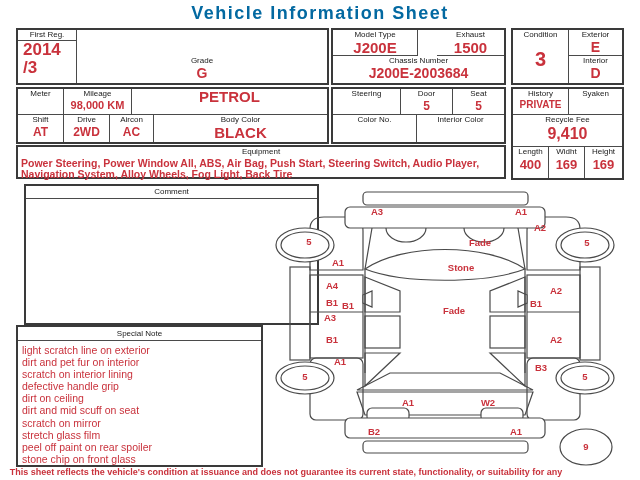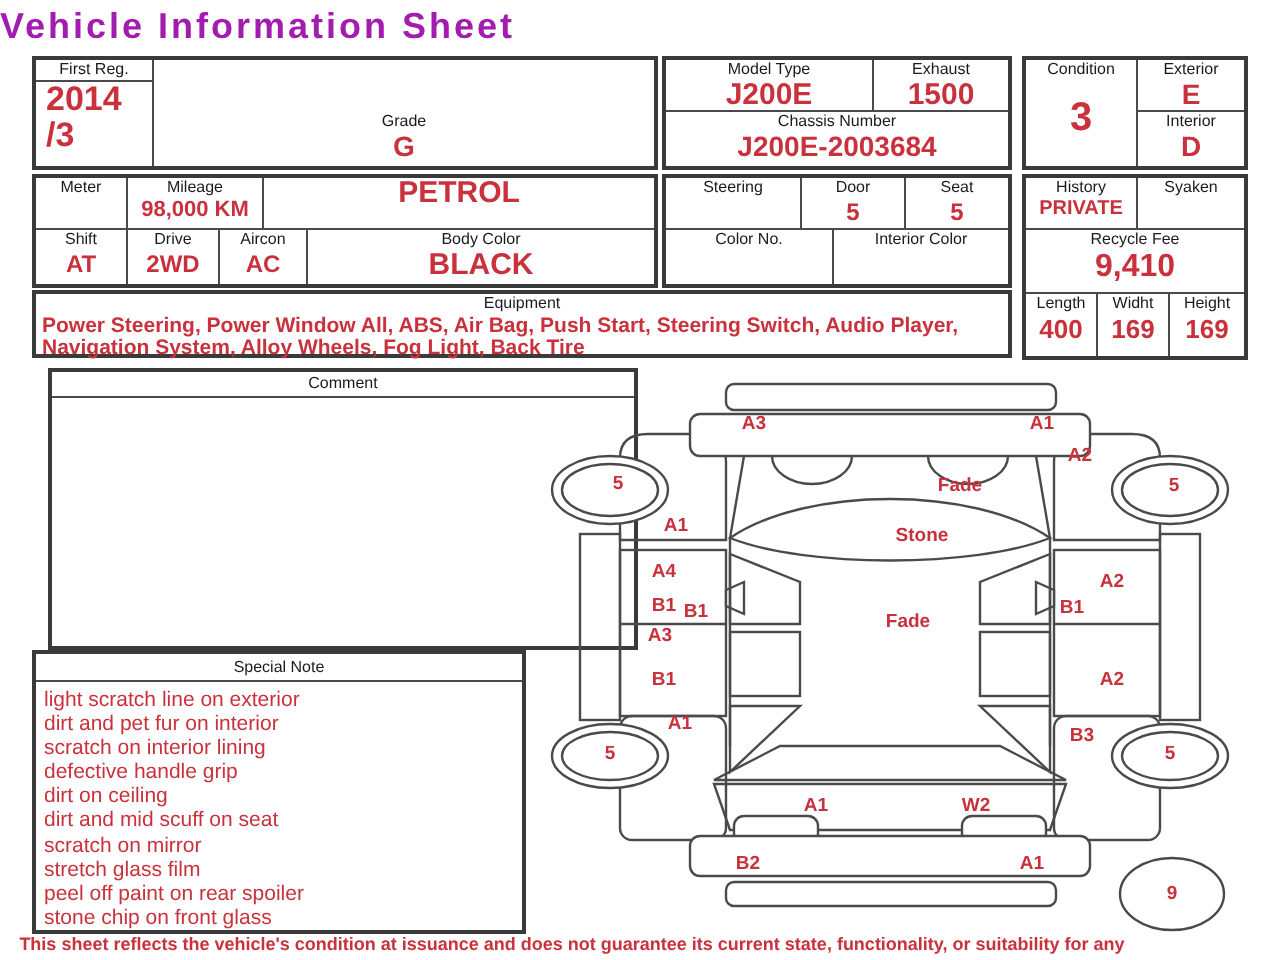--- a/index.html
+++ b/index.html
@@ -1,20 +1,20 @@
 <!DOCTYPE html>
 <html><head>
 <meta charset="utf-8">
 <style>
   html,body{margin:0;padding:0;background:#fff;}
   body{--red:#c9323c;}
   .sheet{position:relative;width:640px;height:480px;background:#fff;overflow:hidden;
          font-family:"Liberation Sans",sans-serif;}
-  .title{position:absolute;left:0;top:3px;width:640px;
-         font-size:18px;letter-spacing:1.5px;font-weight:bold;color:#a21caf;}
+  .title{position:absolute;left:0;top:3px;width:640px;text-align:center;
+         font-size:18px;letter-spacing:1.5px;font-weight:bold;color:#0369a1;}
   .box{position:absolute;border:2px solid #3a3a3a;background:#fff;box-sizing:border-box;}
   .cell{position:absolute;box-sizing:border-box;overflow:hidden;}
   .br{border-right:1px solid #4a4a4a;}
   .bb{border-bottom:1px solid #4a4a4a;}
   .hdr{font-size:8px;line-height:10px;text-align:center;color:#1a1a1a;white-space:nowrap;}
   .val{color:var(--red);font-weight:bold;text-align:center;white-space:nowrap;}
   .big14{font-size:14px;line-height:15px;}
   .big15{font-size:15px;line-height:15px;}
   .big12{font-size:12px;line-height:14px;}
   .big11{font-size:11px;line-height:13px;}
@@ -49,21 +49,21 @@
         <div>/3</div>
       </div>
     </div>
     <div class="cell" style="left:59px;top:26px;width:250px;height:27px">
       <div class="hdr">Grade</div>
       <div class="val big14">G</div>
     </div>
   </div>
 
   <div class="box" style="left:331px;top:28px;width:175px;height:57px">
-    <div class="cell br bb" style="left:0;top:0;width:104px;height:26px">
+    <div class="cell br bb" style="left:0;top:0;width:85px;height:26px">
       <div class="hdr">Model Type</div>
       <div class="val big15">J200E</div>
     </div>
     <div class="cell bb" style="left:104px;top:0;width:67px;height:26px">
       <div class="hdr">Exhaust</div>
       <div class="val big15">1500</div>
     </div>
     <div class="cell" style="left:0;top:26px;width:171px;height:27px">
       <div class="hdr">Chassis Number</div>
       <div class="val big14">J200E-2003684</div>

